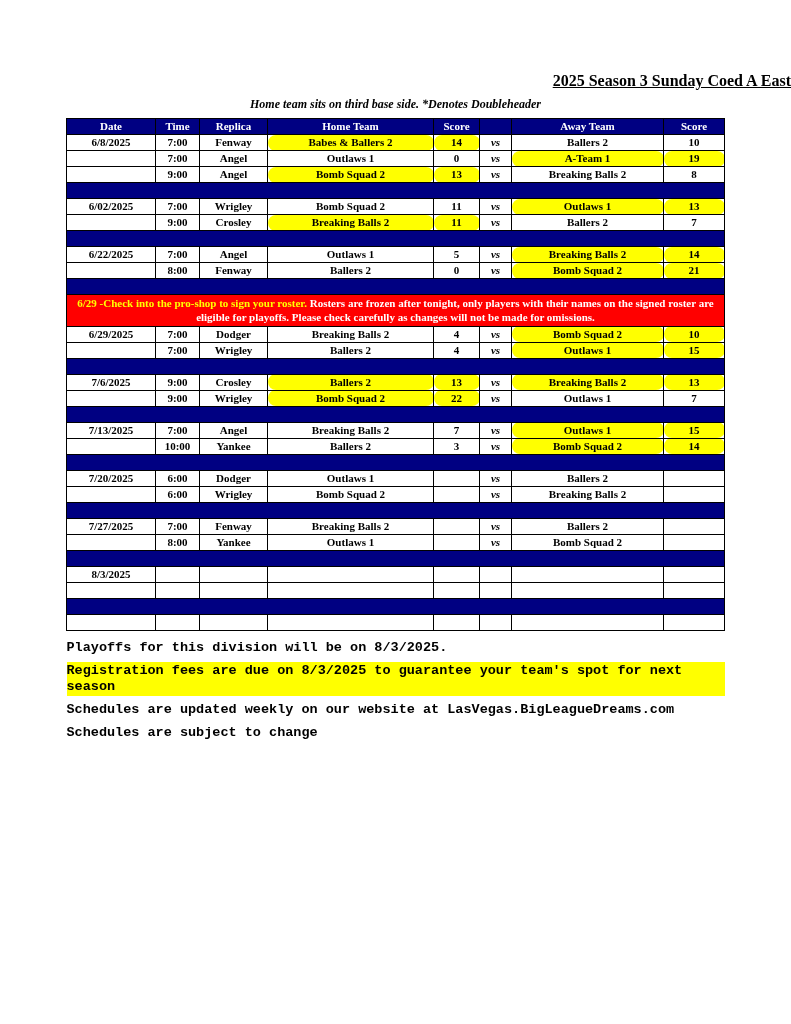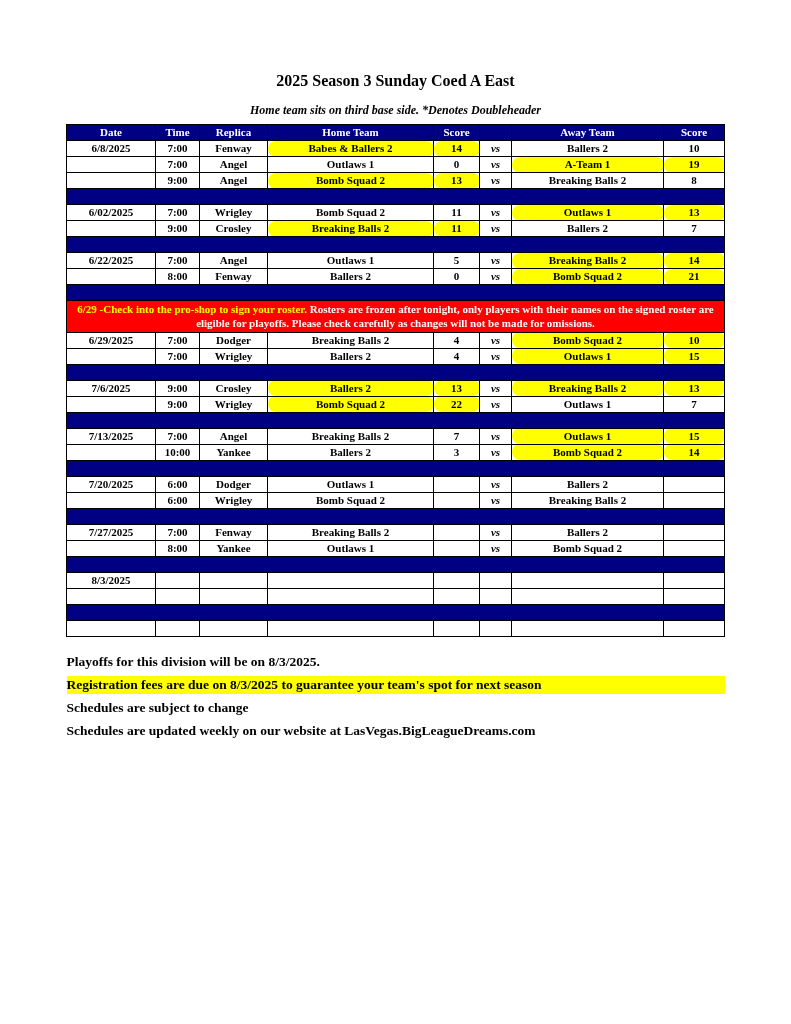--- a/index.html
+++ b/index.html
@@ -21,26 +21,27 @@
   }
   .page { padding-top: 66px; }
   .title {
     margin: 0;
     text-align: center;
     font-size: 21px;
     font-weight: bold;
   }
   .subtitle {
     margin: 6px 0 0 0;
-    text-align: center;
+    text-align: right;
     font-size: 16px;
     font-weight: bold;
+    text-decoration: underline;
   }
   .note {
-    margin-top: 13px;
+    margin-top: 7px;
     text-align: center;
     font-size: 12px;
     font-weight: bold;
     font-style: italic;
   }
   table.sched {
     border-collapse: collapse;
     table-layout: fixed;
     width: 658px;
     margin: 6px auto 0 auto;
@@ -69,23 +70,24 @@
     height: 22px;
     white-space: normal;
     padding: 1px 10px;
     line-height: 1.3;
     font-size: 11px;
   }
   .nhl { color: var(--yellow); }
   .nrest { color: #ffffff; }
   .footer {
     width: 658px;
-    margin: 16px auto 0 auto;
+    margin: 8px auto 0 auto;
     font-weight: bold;
     font-size: 13.5px;
+    font-family: Liberation Mono, monospace;
   }
   .footer .line {
     margin-bottom: 5px;
     line-height: 16px;
     padding: 1px 0;
   }
   .footer .line.yellow { background: var(--yellow); }
 </style>
 </head>
 <body>
@@ -348,17 +350,17 @@
           <td></td>
           <td></td>
           <td></td>
         </tr>
       </tbody>
   </table>
 
   <div class="footer">
     <div class="line">Playoffs for this division will be on 8/3/2025.</div>
     <div class="line yellow">Registration fees are due on 8/3/2025 to guarantee your team's spot for next season</div>
+    <div class="line">Schedules are updated weekly on our website at LasVegas.BigLeagueDreams.com</div>
     <div class="line">Schedules are subject to change</div>
-    <div class="line">Schedules are updated weekly on our website at LasVegas.BigLeagueDreams.com</div>
   </div>
 
 </div>
 
 </body></html>

